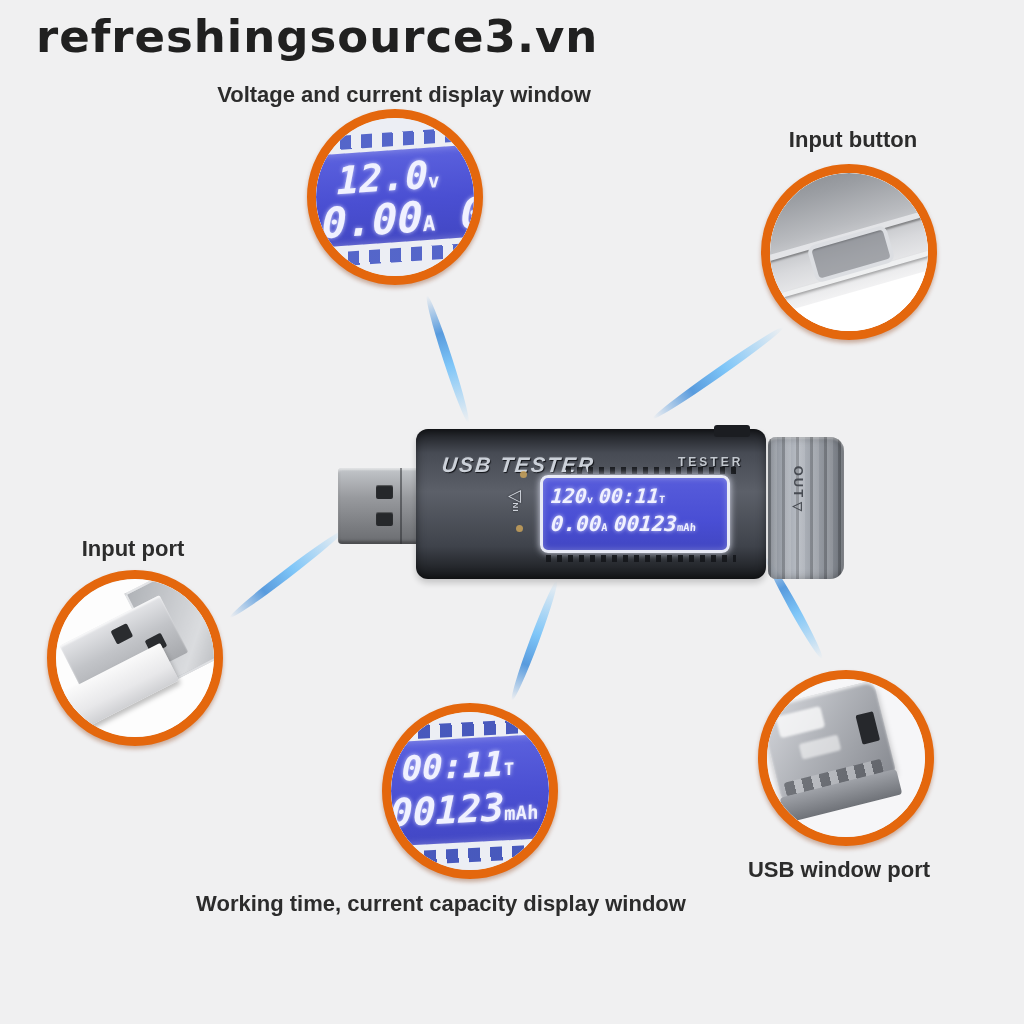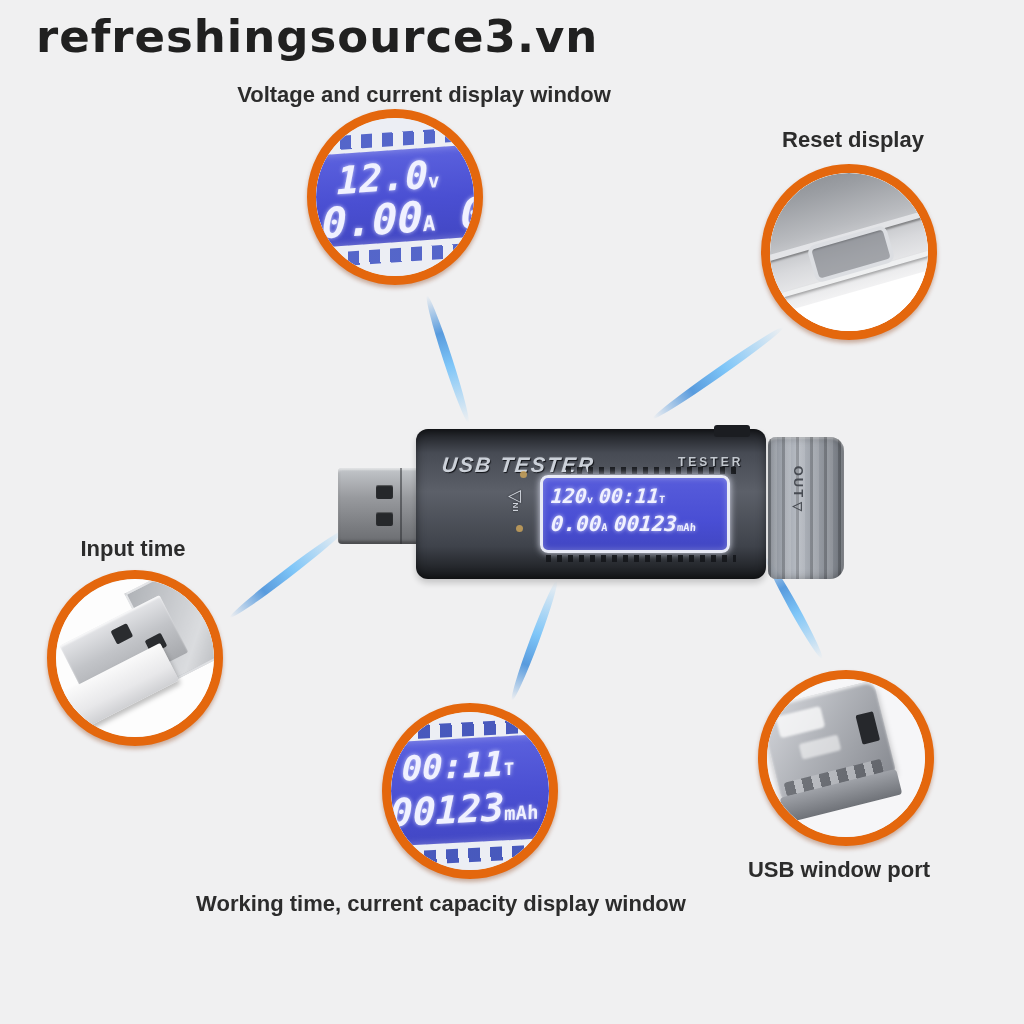--- a/index.html
+++ b/index.html
@@ -138,23 +138,23 @@
   }
   .out-mark .txt{font-size:13px;letter-spacing:2px;}
   .out-mark .tri{font-size:12px;}
   .pad{position:absolute;width:7px;height:7px;border-radius:50%;background:#c9a25a;opacity:.85;}
 </style>
 </head>
 <body>
 
 <div class="abs watermark">refreshingsource3.vn</div>
 
-<div class="abs callout-label" style="left:424px;top:82px;">Voltage and current display window</div>
-<div class="abs callout-label" style="left:853px;top:127px;">Reset display</div>
-<div class="abs callout-label" style="left:133px;top:536px;">Input time</div>
+<div class="abs callout-label" style="left:404px;top:82px;">Voltage and current display window</div>
+<div class="abs callout-label" style="left:853px;top:127px;">Input button</div>
+<div class="abs callout-label" style="left:133px;top:536px;">Input port</div>
 <div class="abs callout-label" style="left:839px;top:857px;">USB window port</div>
 <div class="abs callout-label" style="left:441px;top:891px;">Working time, current capacity display window</div>
 
 <div class="abs lead" style="left:427px;top:291px;width:134px;transform:rotate(72deg);"></div>
 <div class="abs lead" style="left:653px;top:414px;width:159px;transform:rotate(-35deg);"></div>
 <div class="abs lead" style="left:230px;top:613px;width:143px;transform:rotate(-37.5deg);"></div>
 <div class="abs lead" style="left:512px;top:696px;width:128px;transform:rotate(-69.5deg);"></div>
 <div class="abs lead" style="left:766px;top:553px;width:116px;transform:rotate(61deg);"></div>
 
 <div class="ring" style="left:307px;top:109px;">

